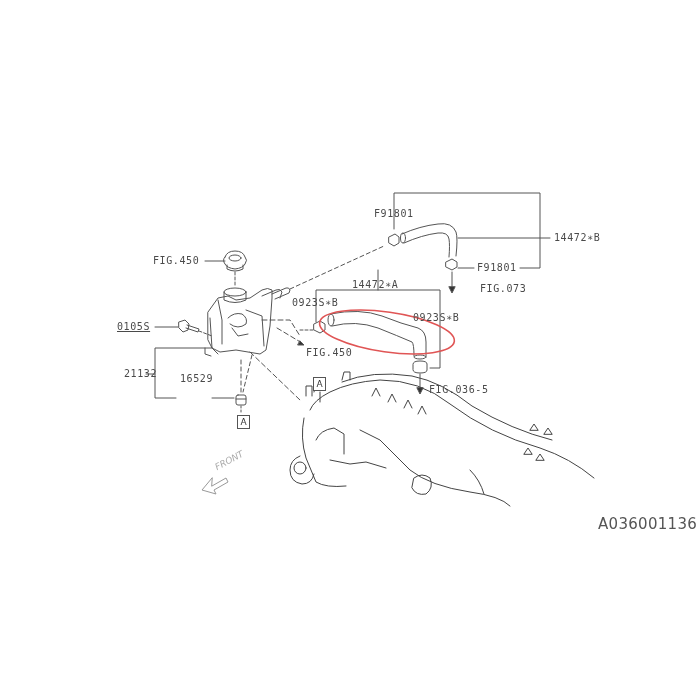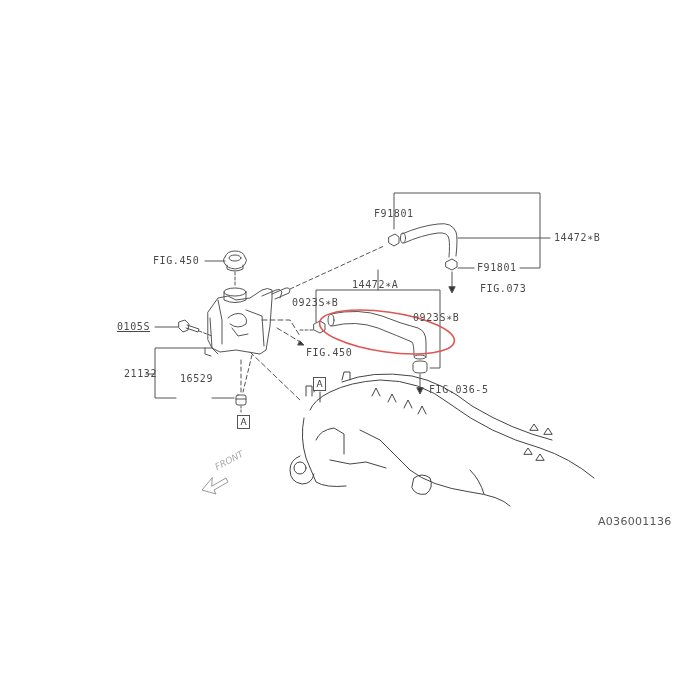--- a/index.html
+++ b/index.html
@@ -1,21 +1,21 @@
 <!DOCTYPE html>
 <html><head>
 <meta charset="utf-8">
 <style>
   html, body { margin: 0; padding: 0; background: #ffffff; }
   body { width: 700px; height: 700px; position: relative; overflow: hidden;
          font-family: "DejaVu Sans Mono", monospace; }
   #diagram { position: absolute; left: 0; top: 0; width: 700px; height: 700px; }
   .lbl { position: absolute; font-family: "DejaVu Sans Mono", monospace;
          font-size: 10px; color: #4a4a4a; letter-spacing: 0.6px; white-space: nowrap; line-height: 1; }
-  .ref { position: absolute; font-family: "DejaVu Sans", sans-serif; font-size: 11px;
+  .ref { position: absolute; font-family: "DejaVu Sans", sans-serif; font-size: 15px;
          color: #555; letter-spacing: 0.3px; white-space: nowrap; }
   .boxA { position: absolute; width: 11px; height: 12px; border: 1px solid #555;
           font-family: "DejaVu Sans", sans-serif; font-size: 9px; color: #333;
           text-align: center; line-height: 12px; background: #fff; }
   .front { position: absolute; font-family: "DejaVu Sans", sans-serif; font-size: 9px;
            color: #aaa; font-style: italic; transform: rotate(-28deg); transform-origin: left bottom; }
 </style>
 </head>
 <body>
 

